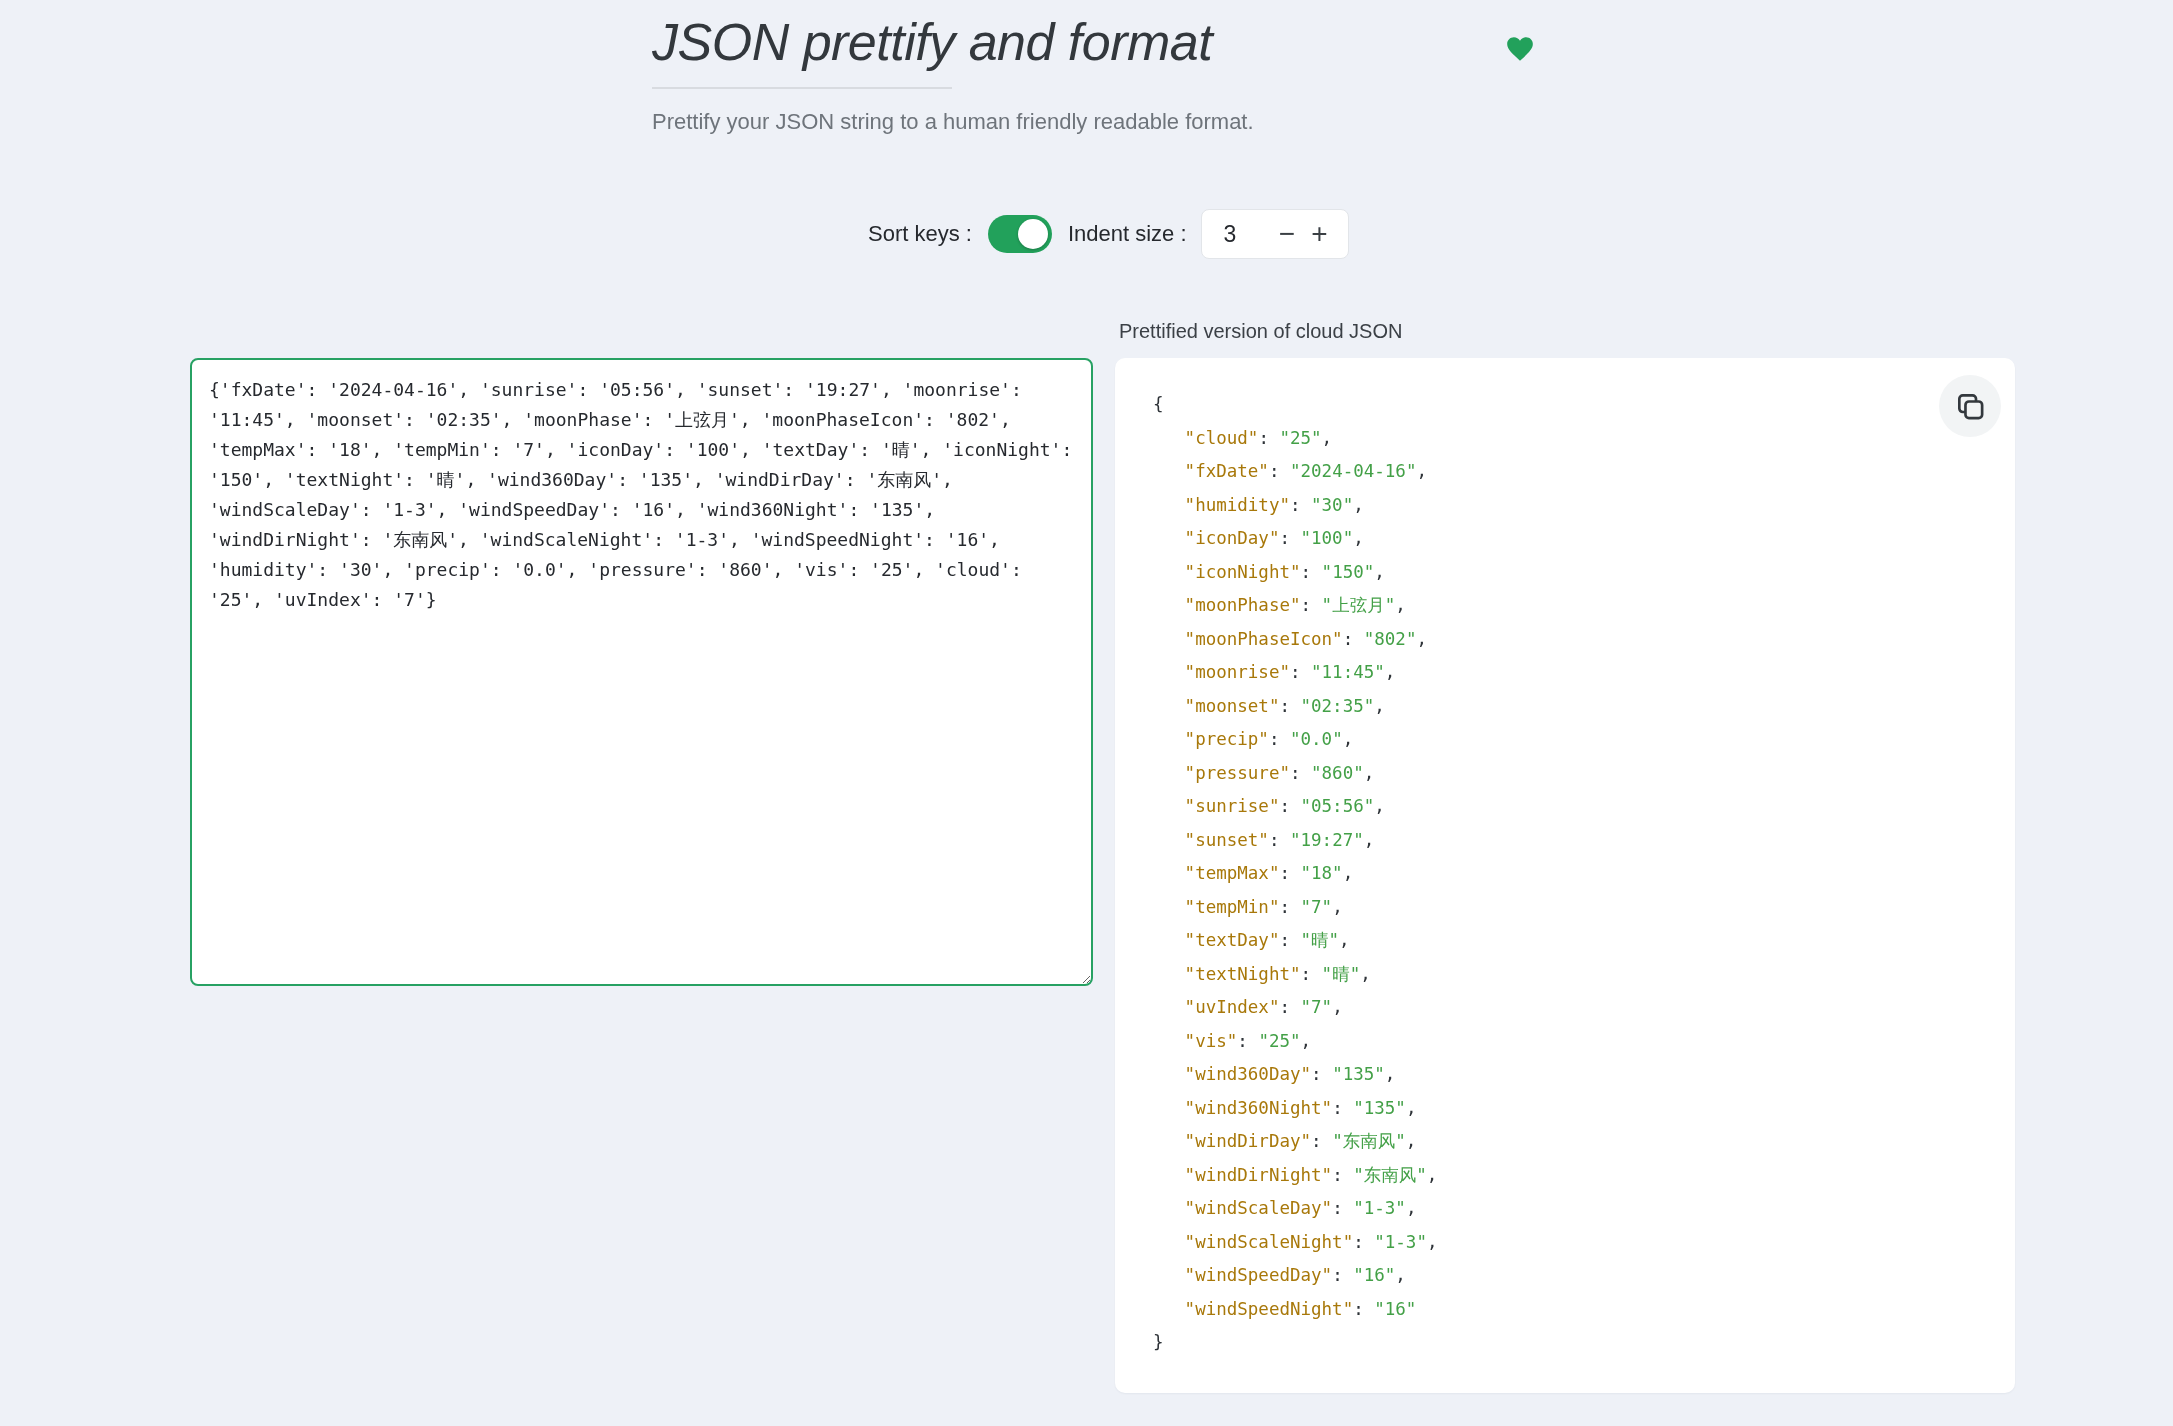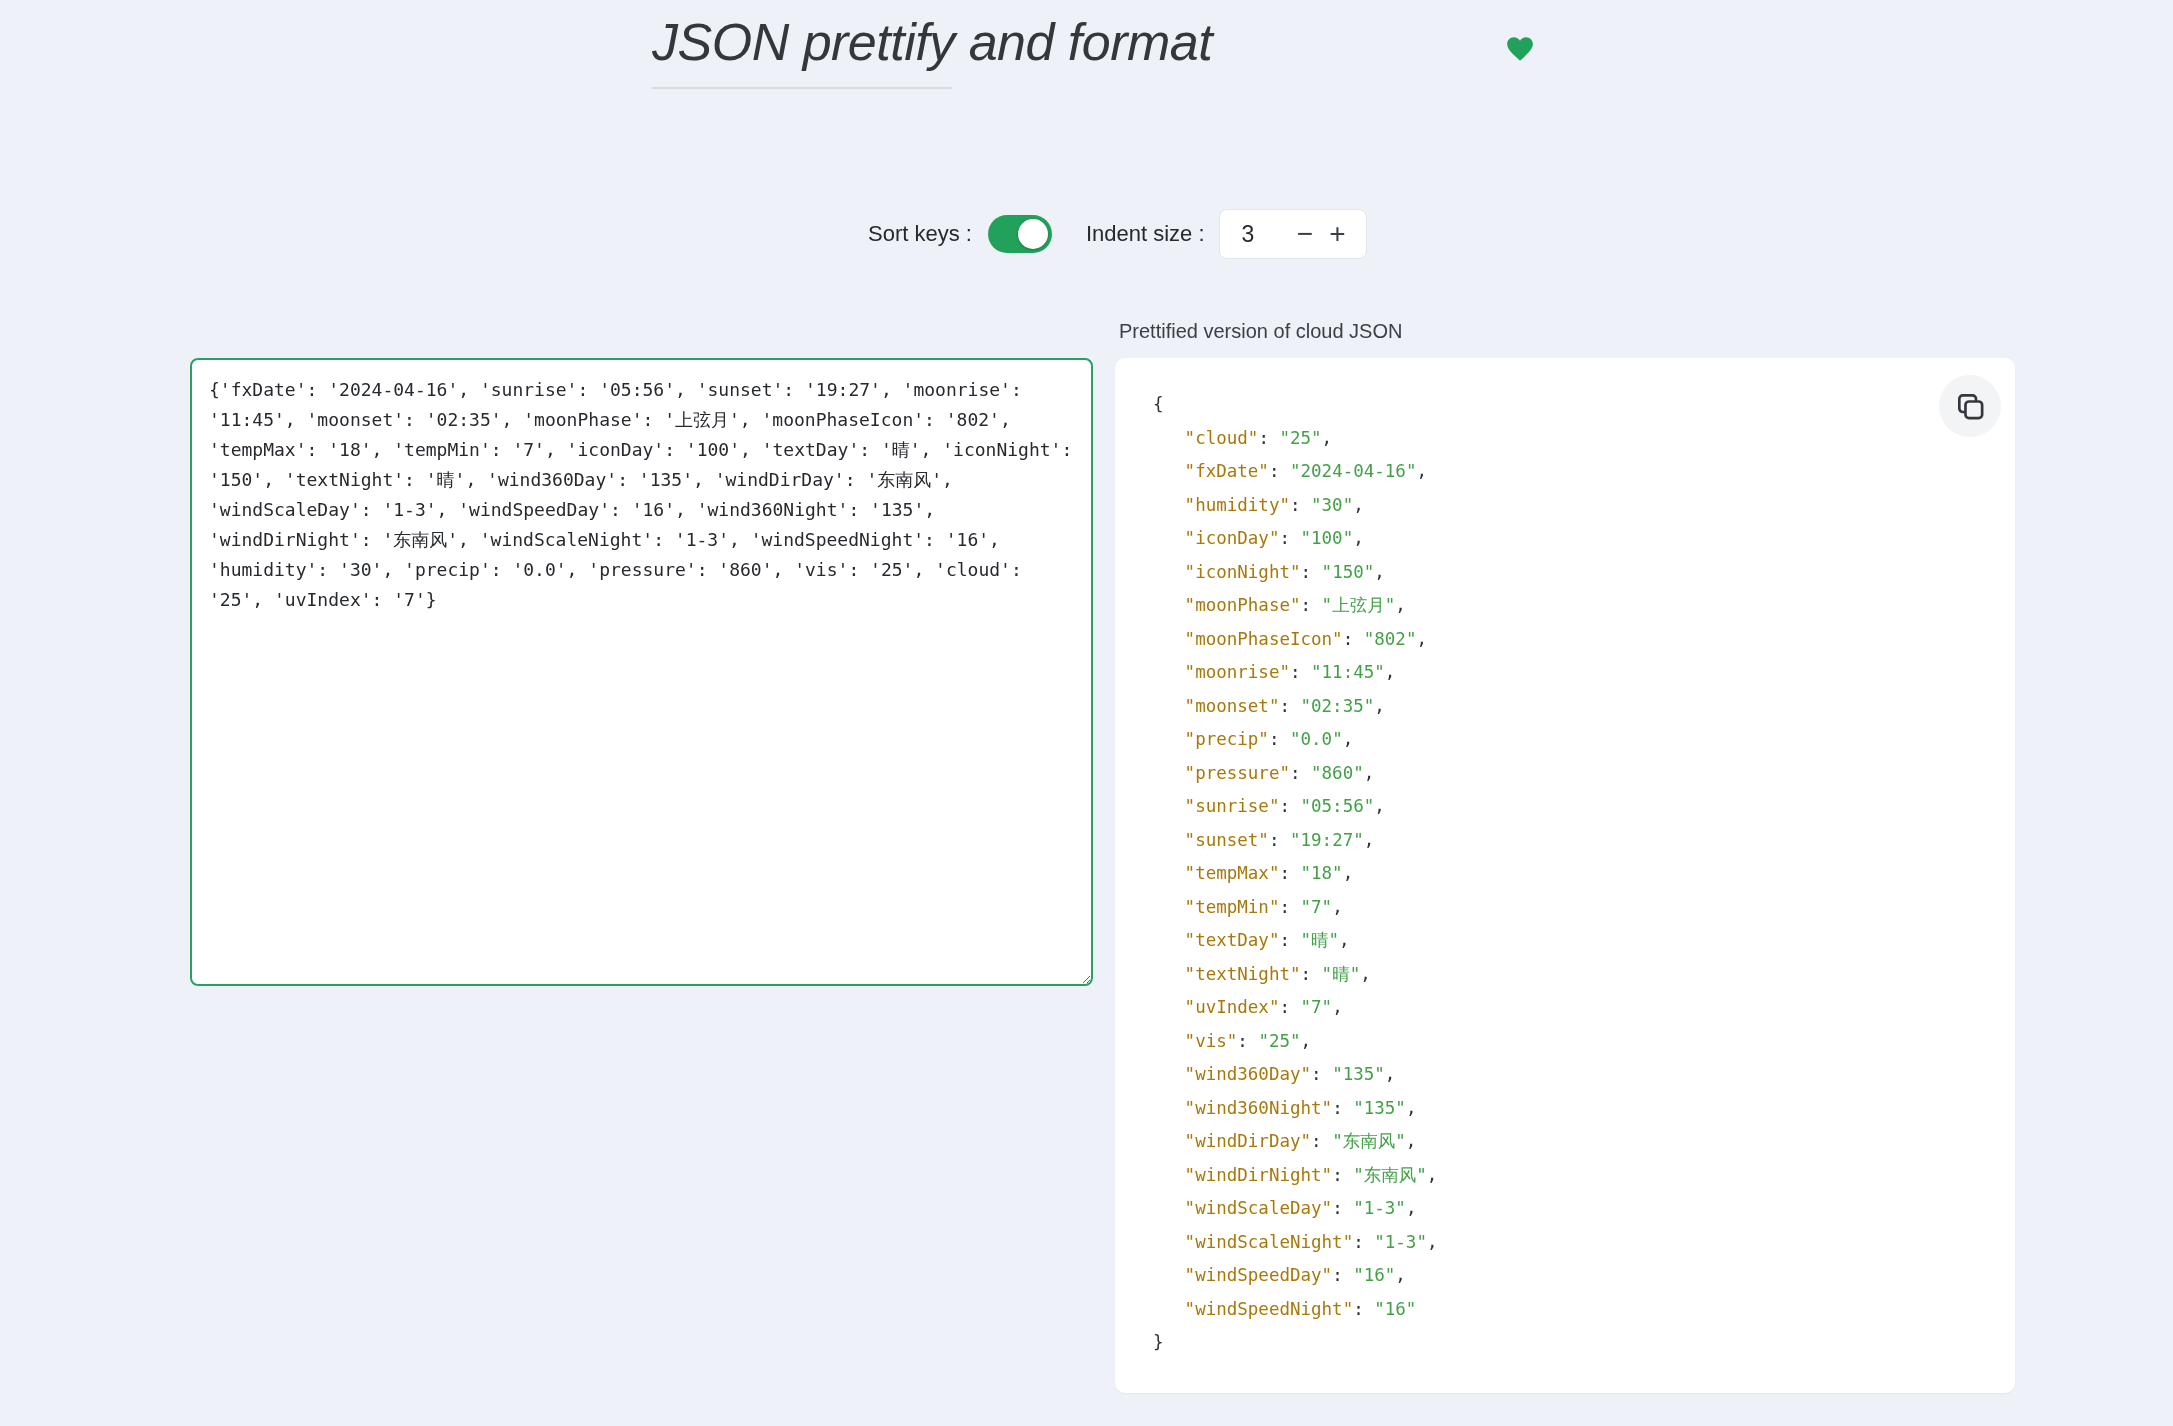--- a/index.html
+++ b/index.html
@@ -52,21 +52,21 @@
   }
   .toggle.on { background: var(--accent-green, #22a15b); }
   .toggle .knob {
     position: absolute; top: 4px; left: 4px;
     width: 30px; height: 30px; border-radius: 50%;
     background: #ffffff;
     box-shadow: 0 1px 3px rgba(0,0,0,.25);
     transition: left .15s;
   }
   .toggle.on .knob { left: 30px; }
-  .indent-label { margin-left: 34px; }
+  .indent-label { margin-left: 16px; }
   .stepper {
     margin-left: 14px;
     width: 148px; height: 50px;
     background: #ffffff;
     border: 1px solid #e2e5e9;
     border-radius: 8px;
     display: flex; align-items: center;
     padding: 0 16px 0 22px;
   }
   .stepper .value { font-size: 23px; color: #26292e; flex: 1; }
@@ -125,20 +125,21 @@
   .code .punct  { color: var(--punct-color, #2e3338); }
   .code .key    { color: var(--key-color, #a8780a); }
   .code .string { color: var(--string-color, #43a047); }
 </style>
 </head>
 <body>
 
 <div class="header">
   <h1 class="page-title">JSON prettify and format</h1>
   <div class="title-underline"></div>
+  <p class="page-subtitle">Prettify your JSON string to a human friendly readable format.</p>
 </div>
 
 <svg class="heart" viewBox="0 0 24 22">
   <path d="M12 21 C6 15.5 1 11.5 1 6.8 C1 3.4 3.6 1 6.8 1 C8.9 1 10.9 2.1 12 3.9 C13.1 2.1 15.1 1 17.2 1 C20.4 1 23 3.4 23 6.8 C23 11.5 18 15.5 12 21 Z" fill="#22a15b"></path>
 </svg>
 
 <div class="controls">
   <span class="ctrl-label">Sort keys :</span>
   <button class="toggle on" id="sort-toggle" aria-checked="true" role="switch">
     <span class="knob"></span>

